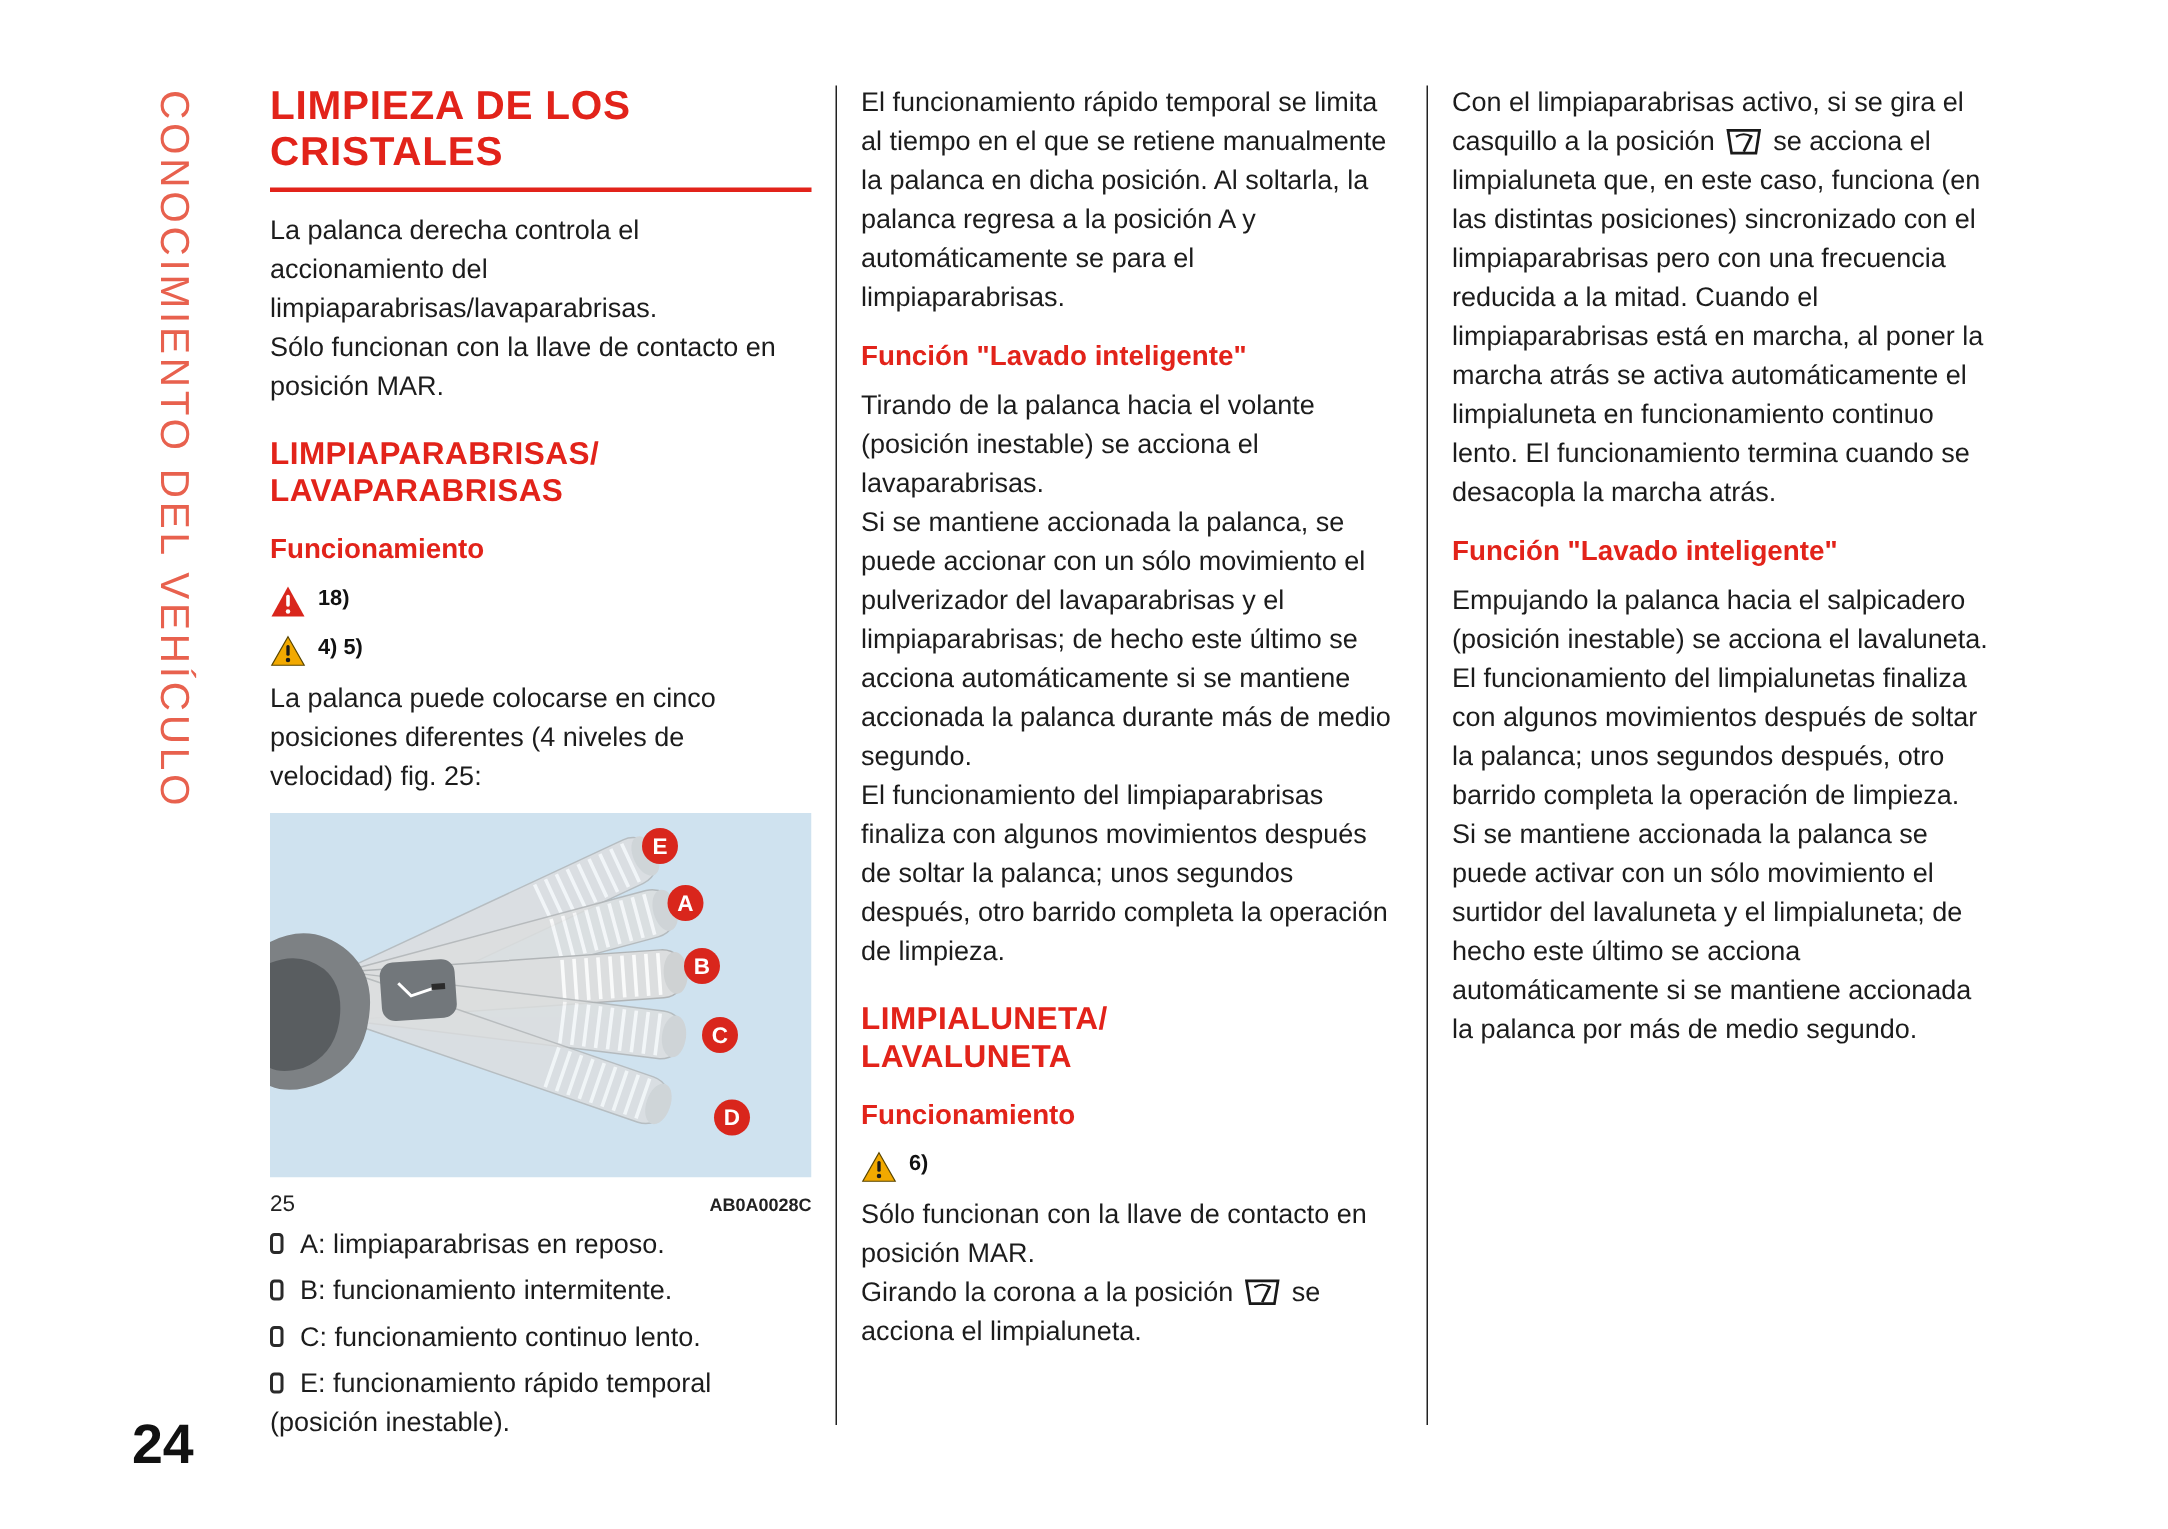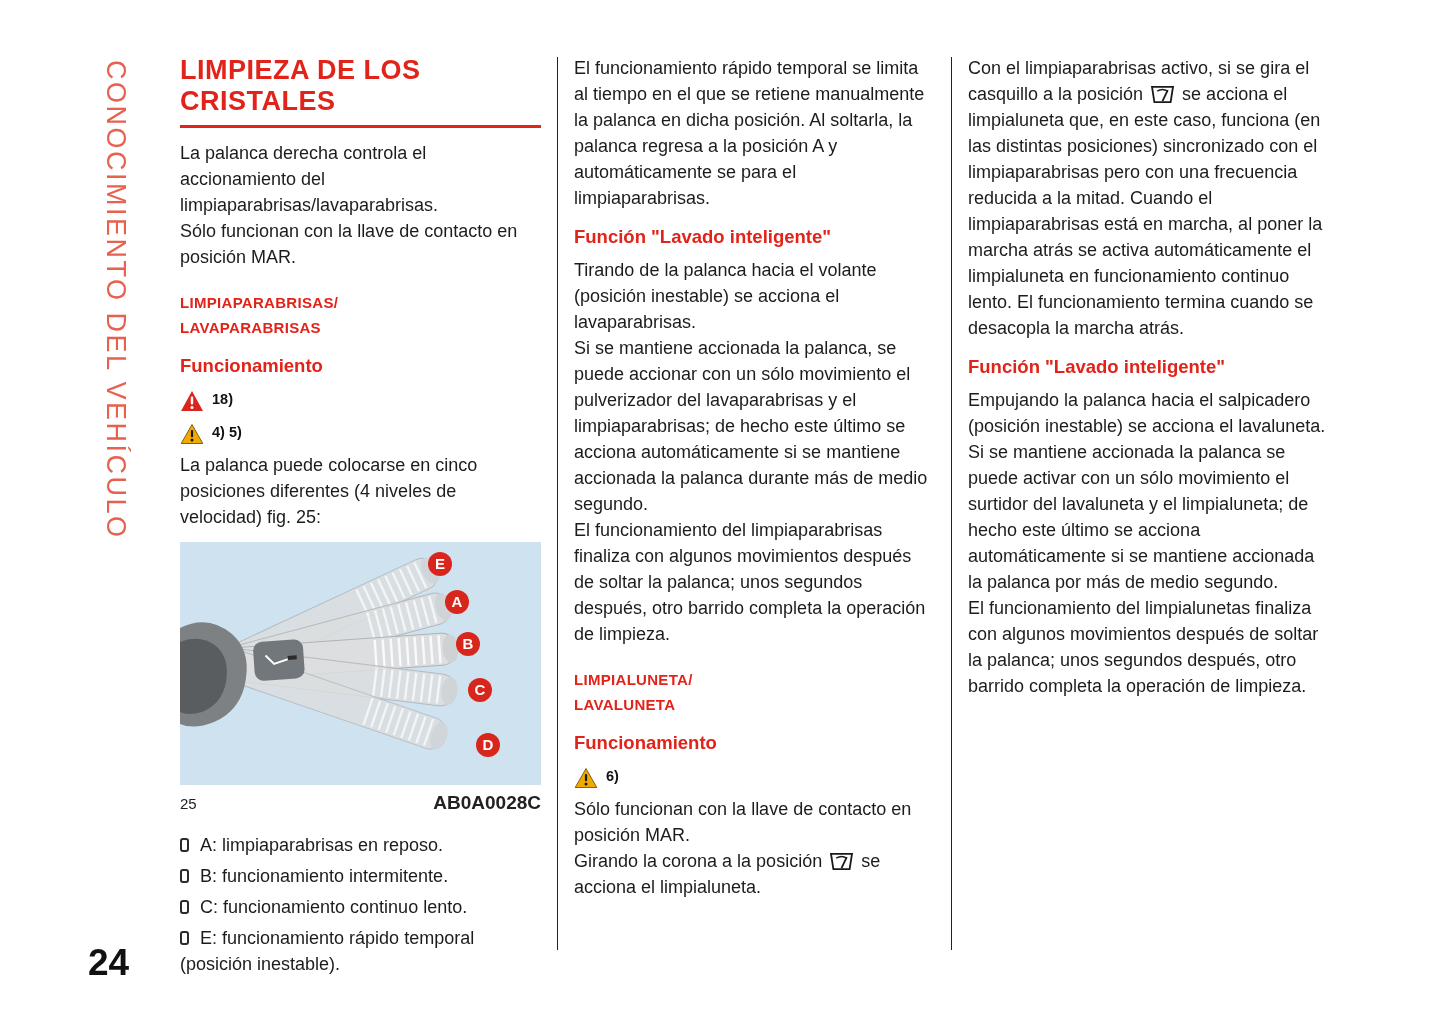--- a/index.html
+++ b/index.html
@@ -17,32 +17,32 @@
   .content { position: absolute; left: 180px; top: 55px; display: flex; height: 895px; }
   .col { width: 361px; font-size: 18px; line-height: 26px; color: #1c1c1c; }
   .vrule { width: 1px; background: #222; margin: 2px 16px 0 16px; }
 
   p { margin: 0; }
   .title {
     margin: 0 0 12px 0; font-size: 27px; line-height: 31px; font-weight: 700;
     color: #e2231a; letter-spacing: .5px;
     border-bottom: 3px solid #e2231a; padding-bottom: 8px;
   }
-  .sec { margin: 20px 0 8px 0; font-size: 15px; line-height: 25px; font-weight: 700; color: #e2231a; letter-spacing: .3px; }
+  .sec { margin: 20px 0 8px 0; font-size: 21px; line-height: 25px; font-weight: 700; color: #e2231a; letter-spacing: .3px; }
   .sub { margin: 14px 0 8px 0; font-size: 18.5px; line-height: 24px; font-weight: 700; color: #e2231a; }
 
   .warn-row { display: flex; align-items: flex-end; gap: 8px; margin: 3px 0 7px 0; }
   .warn-row svg { width: 24px; height: 22px; flex: 0 0 auto; }
   .warn-ref { font-size: 14.5px; font-weight: 700; color: #111; }
 
   .figure { display: block; margin-top: 12px; width: 361px; height: 243px; }
   .fig-caption { display: flex; justify-content: space-between; align-items: baseline; margin-top: 5px; font-size: 15px; color: #222; gap: 16px; }
-  .fig-code { font-weight: 700; font-size: 19px; }
-
-  .list { margin-top: 15px; }
+  .fig-code { font-weight: 700; font-size: 12px; }
+
+  .list { }
   .li { margin-bottom: 5px; }
   .li-ic { display: inline-block; width: 9px; height: 14px; border: 2px solid #2a2a2a; border-radius: 3px; margin-right: 11px; vertical-align: -1px; }
 
   .inline-ic { width: 27px; height: 21px; vertical-align: -5px; margin: 0 6px; }
   .bold-inl { font-weight: 400; }
   .mt-sm { margin-top: 4px; }
 </style>
 </head>
 <body>
 
@@ -193,18 +193,18 @@
         <span>Con el limpiaparabrisas activo, si se gira el casquillo a la posición</span><svg class="inline-ic" viewBox="0 0 28 22" aria-hidden="true">
           <path d="M3,3 H25 L22.5,19 H5.5 Z" fill="none" stroke="#1a1a1a" stroke-width="1.9"></path>
           <path d="M14,18 L19.5,6.5" stroke="#1a1a1a" stroke-width="1.9"></path>
           <path d="M8.5,7.5 Q14,4 19.5,7.5" fill="none" stroke="#1a1a1a" stroke-width="1.5"></path>
         </svg><span>se acciona el limpialuneta que, en este caso, funciona (en las distintas posiciones) sincronizado con el limpiaparabrisas pero con una frecuencia reducida a la mitad. Cuando el limpiaparabrisas está en marcha, al poner la marcha atrás se activa automáticamente el limpialuneta en funcionamiento continuo lento. El funcionamiento termina cuando se desacopla la marcha atrás.</span>
       </p>
 
       <h3 class="sub">Función "Lavado inteligente"</h3>
 
       <p>Empujando la palanca hacia el salpicadero (posición inestable) se acciona el lavaluneta.</p>
+      <p>El funcionamiento del limpialunetas finaliza con algunos movimientos después de soltar la palanca; unos segundos después, otro barrido completa la operación de limpieza.</p>
       <p>Si se mantiene accionada la palanca se puede activar con un sólo movimiento el surtidor del lavaluneta y el limpialuneta; de hecho este último se acciona automáticamente si se mantiene accionada la palanca por más de medio segundo.</p>
-      <p>El funcionamiento del limpialunetas finaliza con algunos movimientos después de soltar la palanca; unos segundos después, otro barrido completa la operación de limpieza.</p>
     </section>
 
   </div>
 </div>
 
 </body></html>

